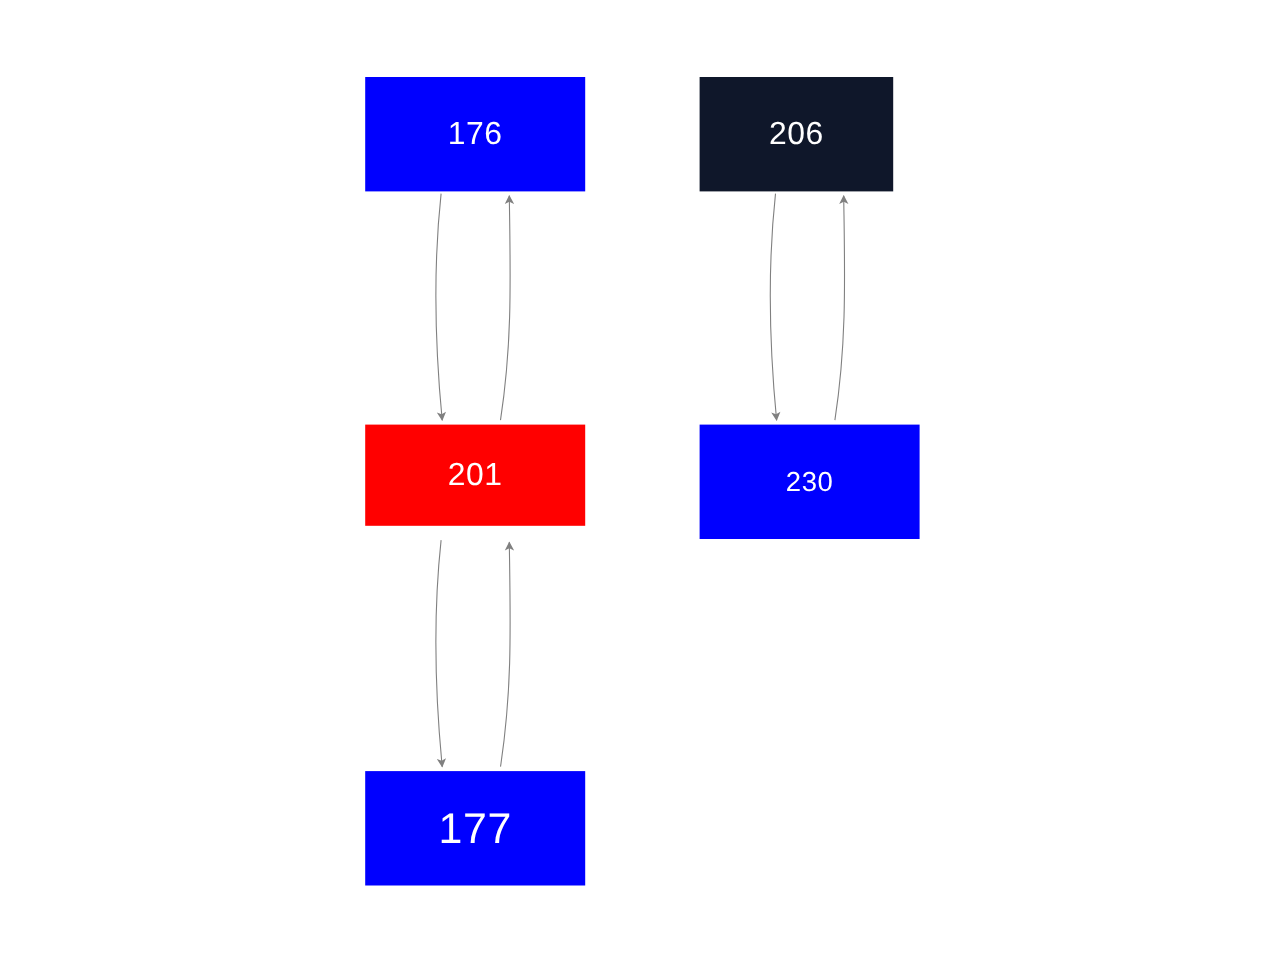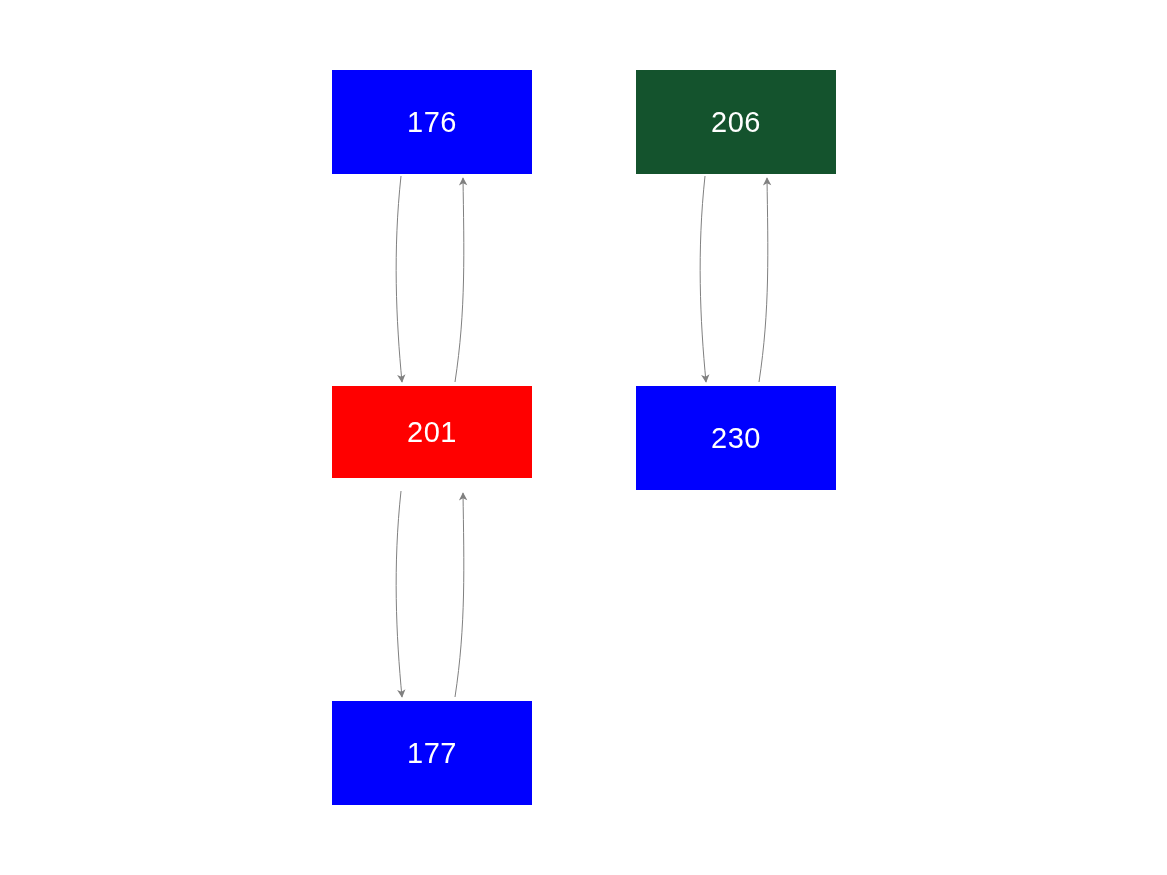--- a/index.html
+++ b/index.html
@@ -63,27 +63,27 @@
         <path d="M 759,382 C 770,310 768,250 767,178" fill="none" stroke="#808080" stroke-width="1" marker-end="url(#dart)"></path>
         <path d="M 401,491 C 393,565 396,635 402,697" fill="none" stroke="#808080" stroke-width="1" marker-end="url(#dart)"></path>
         <path d="M 455,697 C 466,625 464,565 463,493" fill="none" stroke="#808080" stroke-width="1" marker-end="url(#dart)"></path>
       </g>
   </svg>
 
   <div id="nodes-group">
       <div class="graph-node" style="left: 332px; top: 70px; width: 200px; height: 104px; background: rgb(0, 0, 255); font-size: 29px; color: rgb(255, 255, 255);">
         <span class="node-label">176</span>
       </div>
-      <div class="graph-node" style="left: 636px; top: 70px; width: 200px; height: 104px; background: #14532d; font-size: 29px; color: rgb(255, 255, 255);">
+      <div class="graph-node" style="left: 636px; top: 70px; width: 176px; height: 104px; background: #0f172a; font-size: 29px; color: rgb(255, 255, 255);">
         <span class="node-label">206</span>
       </div>
       <div class="graph-node" style="left: 332px; top: 386px; width: 200px; height: 92px; background: rgb(255, 0, 0); font-size: 29px; color: rgb(255, 255, 255);">
         <span class="node-label">201</span>
       </div>
-      <div class="graph-node" style="left: 636px; top: 386px; width: 200px; height: 104px; background: rgb(0, 0, 255); font-size: 29px; color: rgb(255, 255, 255);">
+      <div class="graph-node" style="left: 636px; top: 386px; width: 200px; height: 104px; background: rgb(0, 0, 255); font-size: 25px; color: rgb(255, 255, 255);">
         <span class="node-label">230</span>
       </div>
-      <div class="graph-node" style="left: 332px; top: 701px; width: 200px; height: 104px; background: rgb(0, 0, 255); font-size: 29px; color: rgb(255, 255, 255);">
+      <div class="graph-node" style="left: 332px; top: 701px; width: 200px; height: 104px; background: rgb(0, 0, 255); font-size: 39px; color: rgb(255, 255, 255);">
         <span class="node-label">177</span>
       </div>
     </div>
 
 </div>
 
 </body></html>

